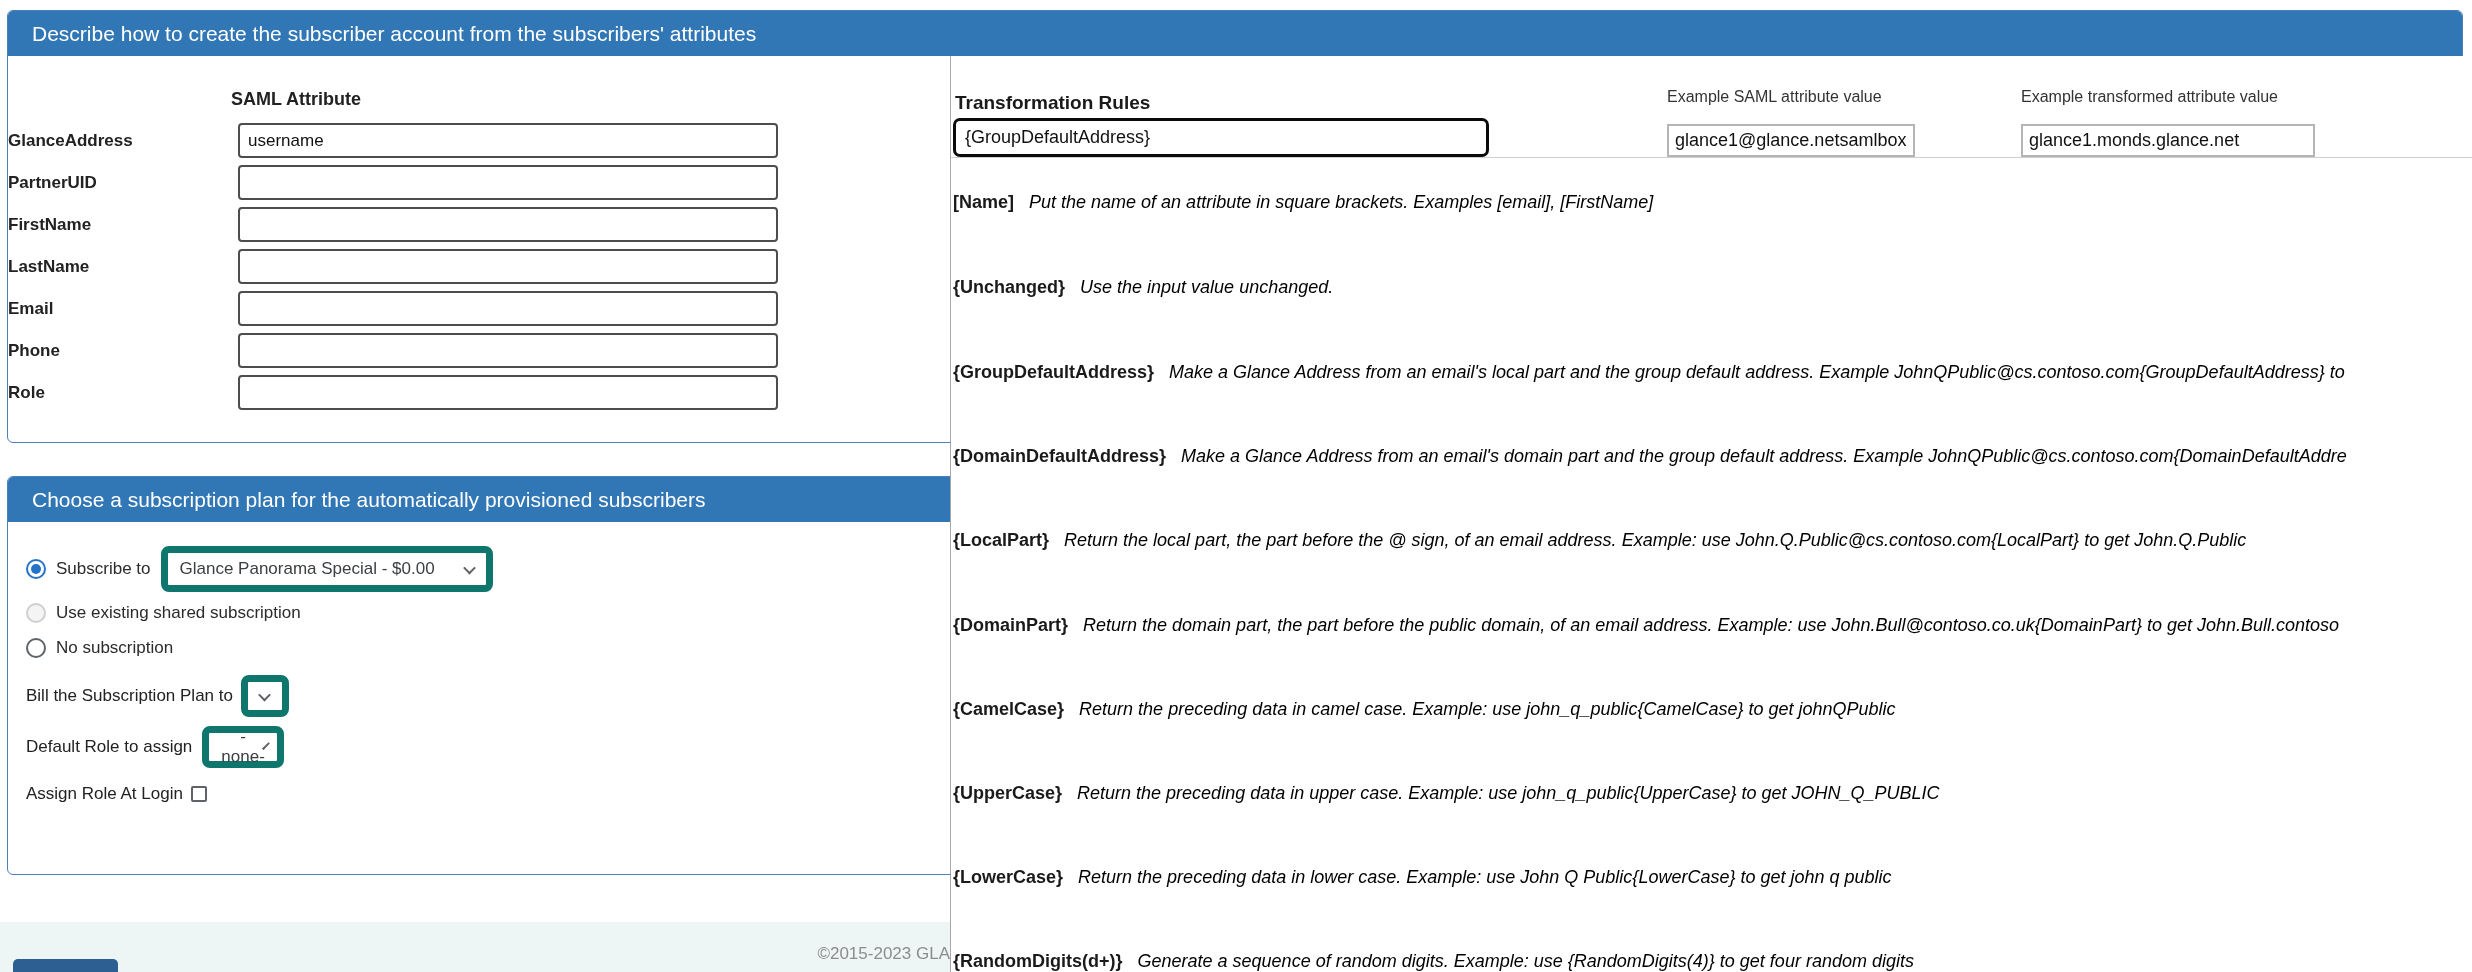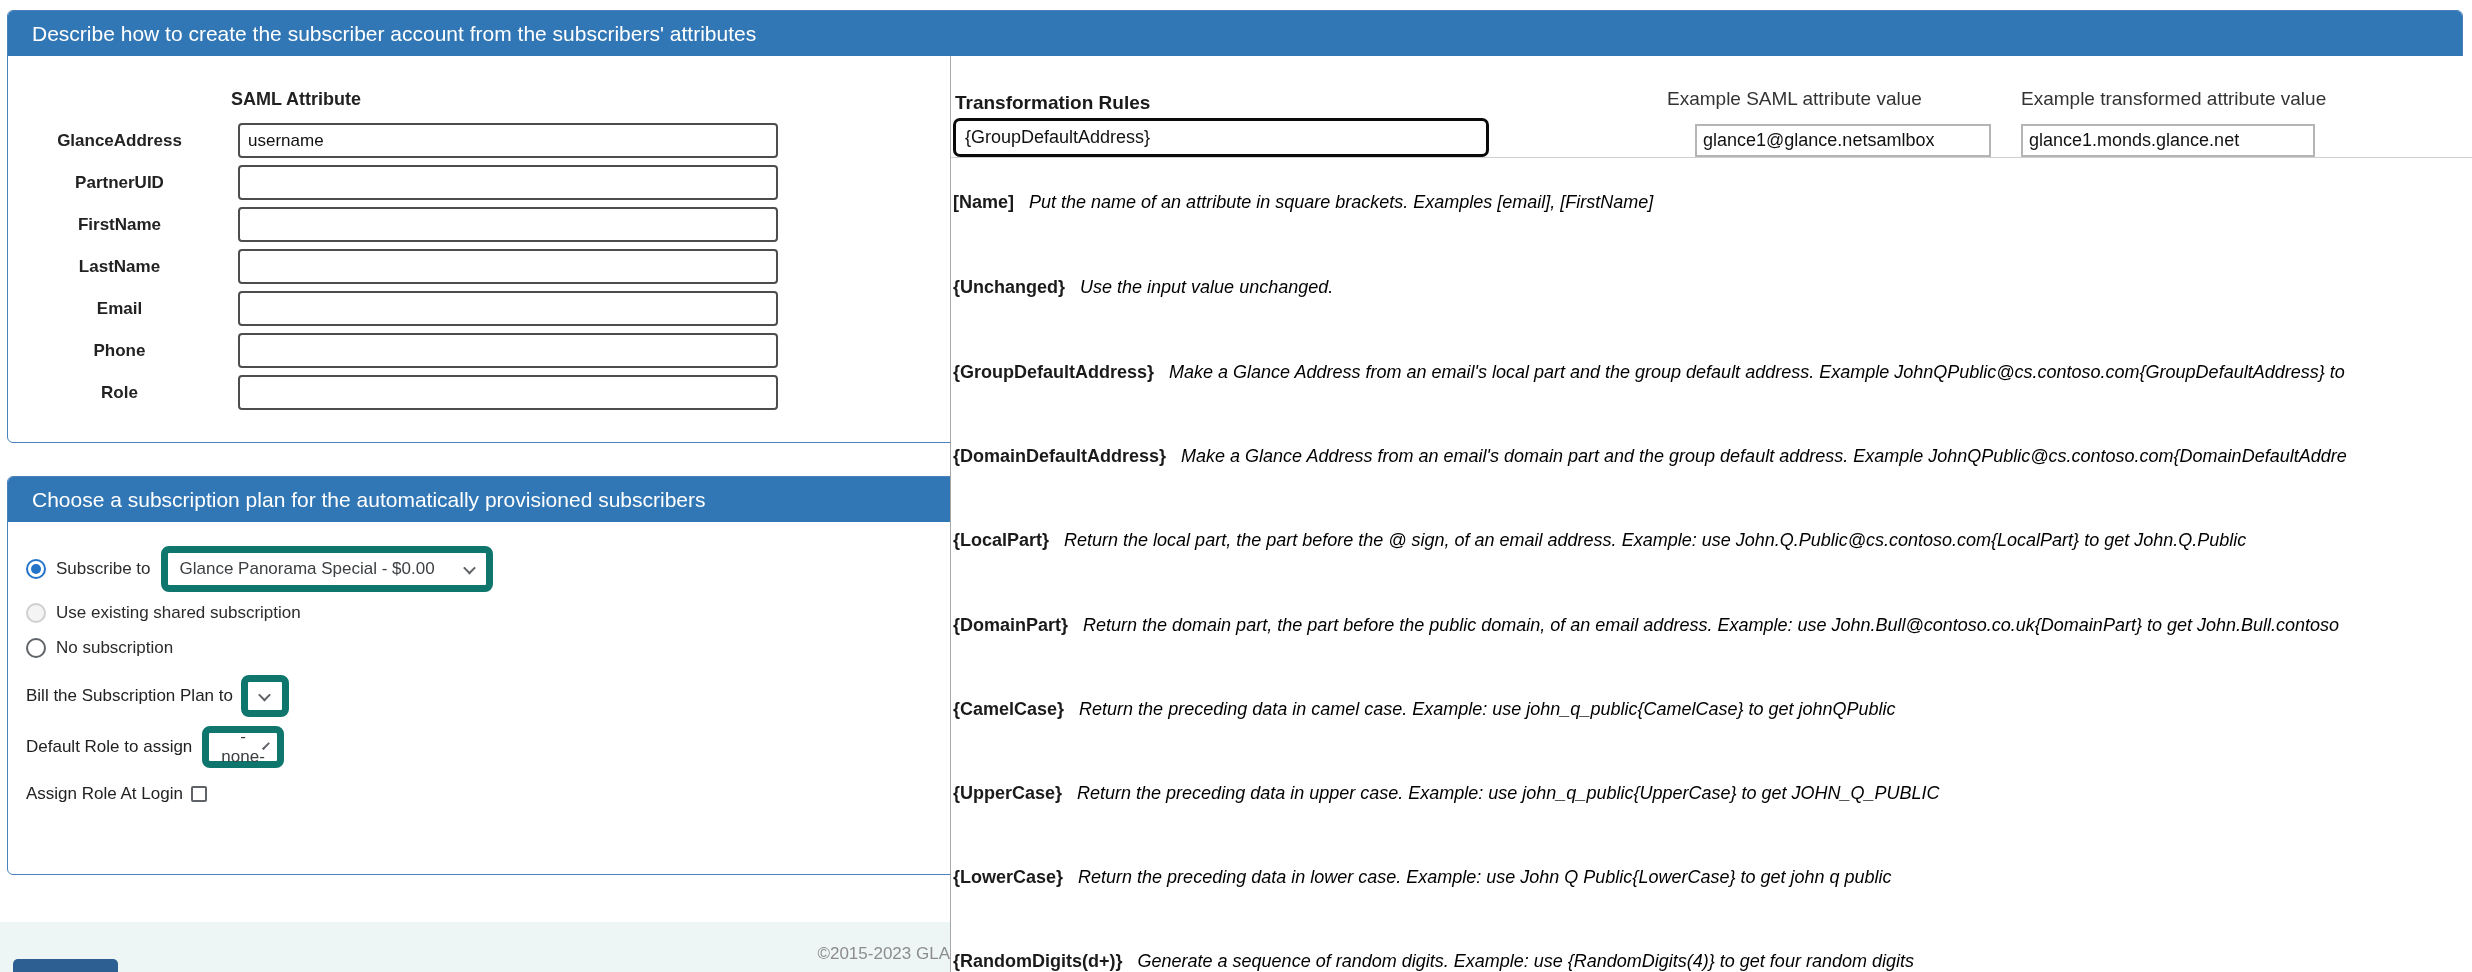--- a/index.html
+++ b/index.html
@@ -15,21 +15,21 @@
   .panel-header { height:45px; background:#3277b5; border-radius:5px 5px 0 0;
                   color:#fff; font-size:21px; display:flex; align-items:center;
                   padding-left:24px; }
 
   
   .p1-body { position:relative; padding-top:33px; }
   .saml-col-header { margin-left:223px; font-weight:bold; font-size:18px;
                      margin-bottom:13px; color:#222; }
   .attr-row { display:grid; grid-template-columns:223px 540px; column-gap:7px;
               align-items:center; margin-bottom:7px; }
-  .attr-label { text-align:center; font-weight:bold; font-size:17px; color:#222; }
+  .attr-label { text-align:left; font-weight:bold; font-size:17px; color:#222; }
   .attr-input { height:35px; border:2px solid #4d4d4d; border-radius:4px;
                 font-size:17px; padding:0 8px; width:540px; outline:none;
                 font-family:"Liberation Sans", sans-serif; color:#111; }
 
   
   .p2-body { padding:24px 0 0 18px; font-size:17px; }
   .opt-row { display:flex; align-items:center; }
   .radio { width:20px; height:20px; border-radius:50%; border:2px solid #5f6368;
            background:#fff; flex:0 0 auto; }
   .radio.checked { border:2px solid #2374c9; position:relative; }
@@ -66,27 +66,27 @@
   #overlay { position:absolute; left:950px; top:56px; width:1522px; height:916px;
              background:#fff; border-left:1px solid #a8a8a8; overflow:hidden; }
   #tr-title { position:absolute; left:4px; top:36px; font-weight:bold;
               font-size:19px; color:#1a1a1a; }
   #tr-divider { position:absolute; left:0; top:101px; width:1522px; height:0;
                 border-top:1px solid #cfcfcf; }
   #rule-input { position:absolute; left:2px; top:62px; width:536px; height:39px;
                 border:3px solid #0a0a0a; border-radius:7px; font-size:18px;
                 padding:0 9px; outline:none; background:#fff;
                 font-family:"Liberation Sans", sans-serif; color:#111; }
-  .ex-label { position:absolute; top:32px; font-size:19px; color:#333; }
+  .ex-label { position:absolute; top:32px; font-size:16px; color:#333; }
   #ex-saml-label { left:716px; }
   #ex-trans-label { left:1070px; }
   .ex-input { position:absolute; top:68px; height:33px; border:2px solid #b5b5b5;
               font-size:18px; padding:0 6px; outline:none; background:#fff;
               font-family:"Liberation Sans", sans-serif; color:#111; }
-  #ex-saml-input { left:744px; width:296px; }
+  #ex-saml-input { left:716px; width:248px; }
   #ex-trans-input { left:1070px; width:294px; }
   #rules-list { list-style:none; }
   .rule-row { position:absolute; left:2px; white-space:nowrap; font-size:18px; }
   .rule-kw { font-weight:bold; color:#1a1a1a; }
   .rule-desc { font-style:italic; color:#000000; margin-left:15px; }
   .rule-row:nth-child(1)  { top:136px; }
   .rule-row:nth-child(2)  { top:221px; }
   .rule-row:nth-child(3)  { top:306px; }
   .rule-row:nth-child(4)  { top:390px; }
   .rule-row:nth-child(5)  { top:474px; }

